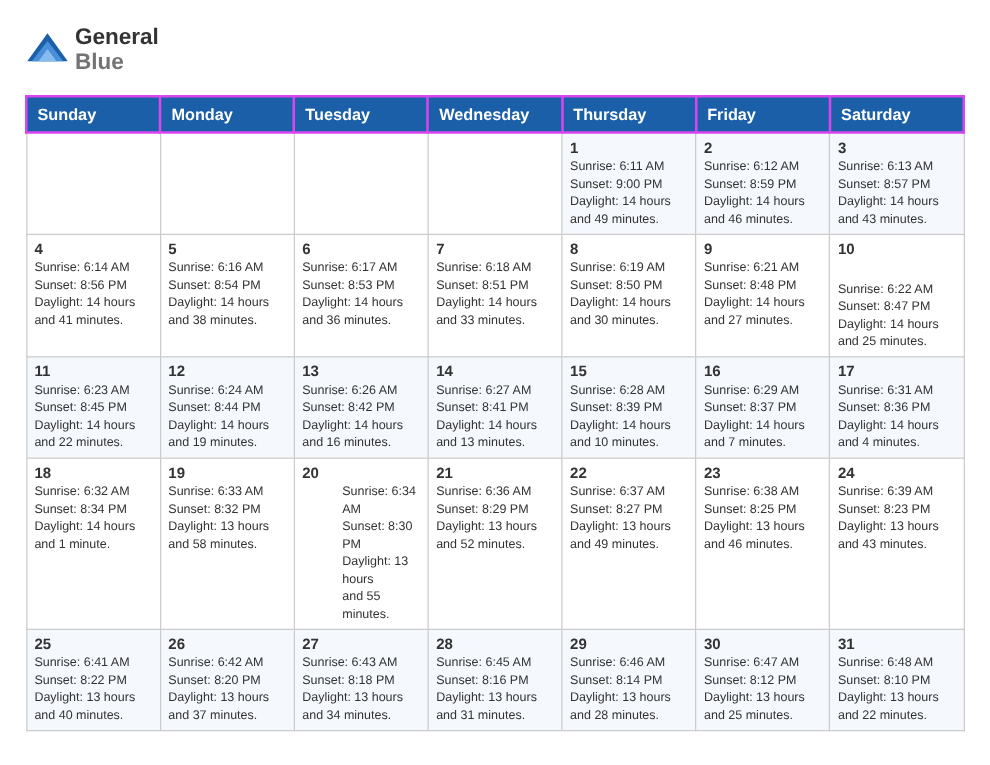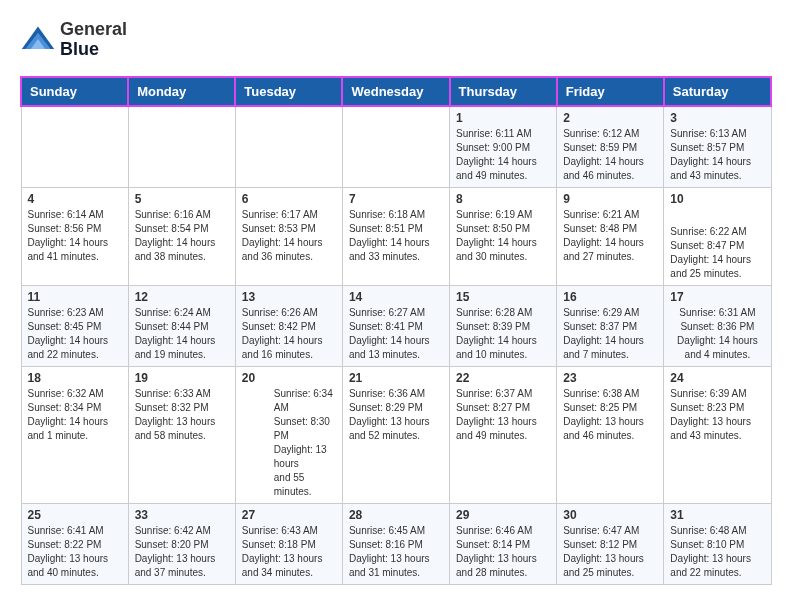--- a/index.html
+++ b/index.html
@@ -20,21 +20,21 @@
       display: flex;
       align-items: center;
       gap: 4px;
     }
     .logo-text {
       font-size: 18px;
       font-weight: bold;
       line-height: 1.1;
     }
     .logo-text .general { color: #333; }
-    .logo-text .blue { color: #0f172a; }
+    .logo-text .blue { color: #737373; }
     .logo-icon {
       width: 36px;
       height: 36px;
     }
     .title-block {
       text-align: right;
     }
     .month-year {
       font-size: 36px;
       font-weight: bold;
@@ -237,21 +237,21 @@
         </td>
         <td>
           <span class="day-number">16</span>
           <div class="day-info" style="white-space: pre-line;">Sunrise: 6:29 AM
 Sunset: 8:37 PM
 Daylight: 14 hours
 and 7 minutes.</div>
         </td>
         <td>
           <span class="day-number">17</span>
-          <div class="day-info" style="white-space: pre-line; text-align: center;">Sunrise: 6:31 AM
+          <div class="day-info" style="white-space: pre-line;">Sunrise: 6:31 AM
 Sunset: 8:36 PM
 Daylight: 14 hours
 and 4 minutes.</div>
         </td>
       </tr>
       <tr>
         <td>
           <span class="day-number">18</span>
           <div class="day-info" style="white-space: pre-line;">Sunrise: 6:32 AM
 Sunset: 8:34 PM
@@ -303,21 +303,21 @@
       </tr>
       <tr>
         <td>
           <span class="day-number">25</span>
           <div class="day-info" style="white-space: pre-line;">Sunrise: 6:41 AM
 Sunset: 8:22 PM
 Daylight: 13 hours
 and 40 minutes.</div>
         </td>
         <td>
-          <span class="day-number">33</span>
+          <span class="day-number">26</span>
           <div class="day-info" style="white-space: pre-line;">Sunrise: 6:42 AM
 Sunset: 8:20 PM
 Daylight: 13 hours
 and 37 minutes.</div>
         </td>
         <td>
           <span class="day-number">27</span>
           <div class="day-info" style="white-space: pre-line;">Sunrise: 6:43 AM
 Sunset: 8:18 PM
 Daylight: 13 hours

